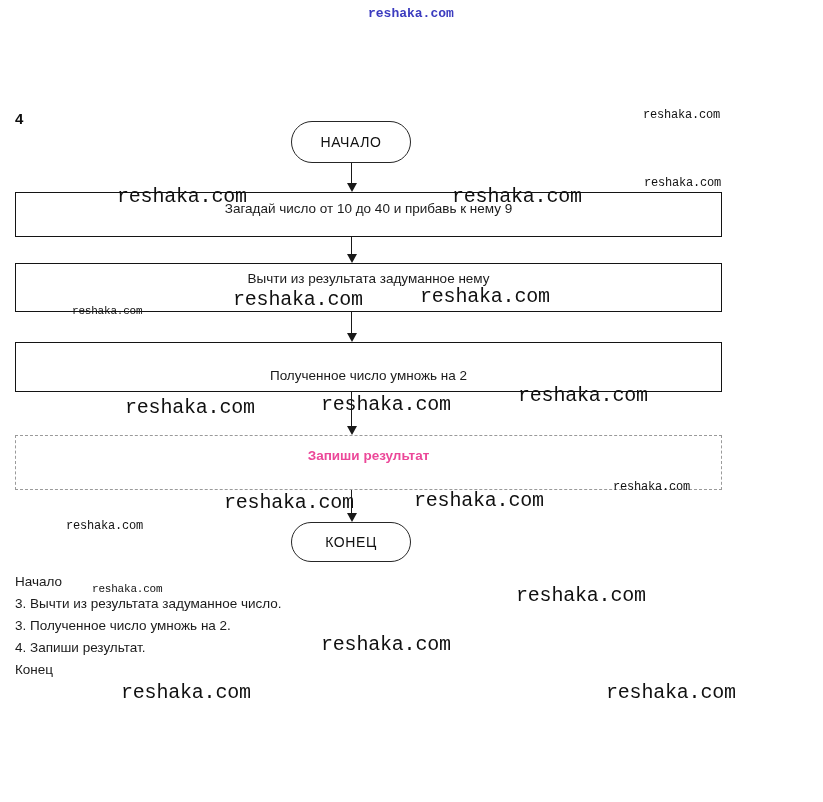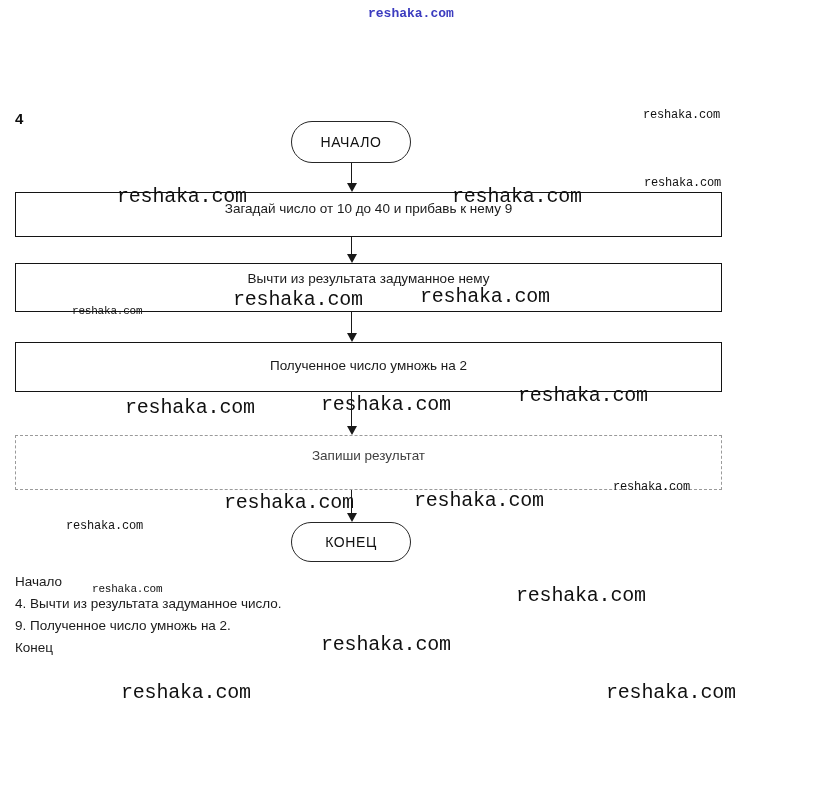--- a/index.html
+++ b/index.html
@@ -64,21 +64,22 @@
   .proclabel {
     position: absolute;
     left: 0;
     right: 0;
     text-align: center;
     font-size: 13.5px;
     color: #1a1a1a;
     white-space: nowrap;
   }
   .proclabel.faded {
-    color: #404040;
+    color: #ec4899;
+    font-weight: bold;
   }
 
   
   .arrow {
     position: absolute;
     width: 0;
   }
   .arrow .shaft {
     position: absolute;
     left: 0;
@@ -146,21 +147,21 @@
 
     <div class="procbox" style="left:15px; top:263px; width:707px; height:49px;"></div>
     <div class="proclabel" style="left:15px; width:707px; top:271px;">Вычти из результата задуманное нему</div>
 
     <div class="arrow" style="left:351px; top:312px; height:30px;">
       <div class="shaft" style="height:22px;"></div>
       <div class="head" style="top:21px;"></div>
     </div>
 
     <div class="procbox" style="left:15px; top:342px; width:707px; height:50px;"></div>
-    <div class="proclabel" style="left:15px; width:707px; top:358px;">Полученное число умножь на 2</div>
+    <div class="proclabel" style="left:15px; width:707px; top:368px;">Полученное число умножь на 2</div>
 
     <div class="arrow" style="left:351px; top:392px; height:43px;">
       <div class="shaft" style="height:35px;"></div>
       <div class="head" style="top:34px;"></div>
     </div>
 
     <div class="procbox faded" style="left:15px; top:435px; width:707px; height:55px;"></div>
     <div class="proclabel faded" style="left:15px; width:707px; top:448px;">Запиши результат</div>
 
     <div class="arrow" style="left:351px; top:490px; height:32px;">
@@ -168,22 +169,23 @@
       <div class="head" style="top:23px;"></div>
     </div>
 
     <div class="terminator" style="left:291px; top:522px; width:120px; height:40px;">
       <span>КОНЕЦ</span>
     </div>
   </div>
 
   <div class="listing">
     <div class="line">Начало</div>
-    <div class="line">4. Вычти из результата задуманное число.</div>
-    <div class="line">9. Полученное число умножь на 2.</div>
+    <div class="line">3. Вычти из результата задуманное число.</div>
+    <div class="line">3. Полученное число умножь на 2.</div>
+    <div class="line">4. Запиши результат.</div>
     <div class="line">Конец</div>
   </div>
 
   <div id="watermark-layer">
       <div class="wm wm-top" style="left: 368px; top: 6px;">reshaka.com</div>
       <div class="wm wm-sm" style="left: 643px; top: 108px;">reshaka.com</div>
       <div class="wm wm-sm" style="left: 644px; top: 176px;">reshaka.com</div>
       <div class="wm wm-lg" style="left: 117px; top: 185px;">reshaka.com</div>
       <div class="wm wm-lg" style="left: 452px; top: 185px;">reshaka.com</div>
       <div class="wm wm-lg" style="left: 233px; top: 288px;">reshaka.com</div>

